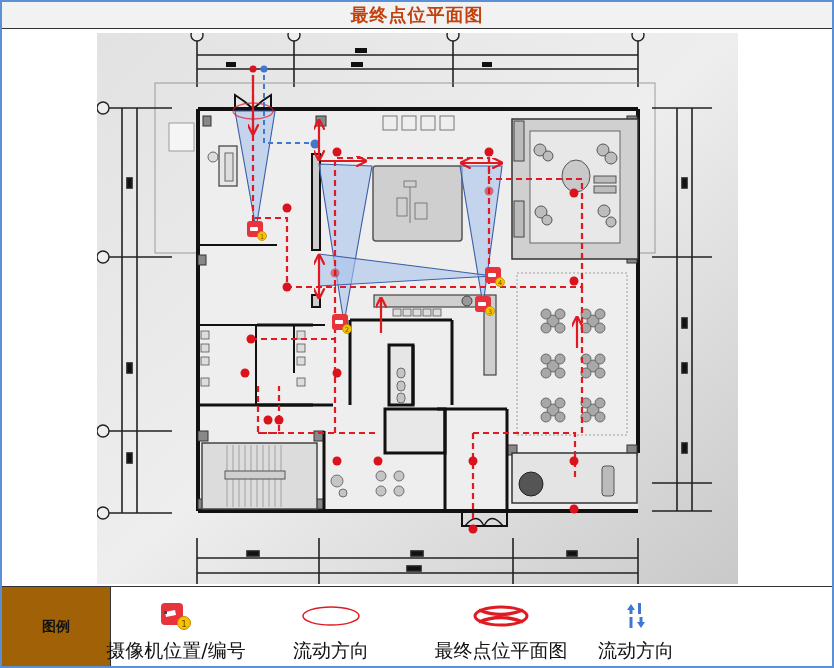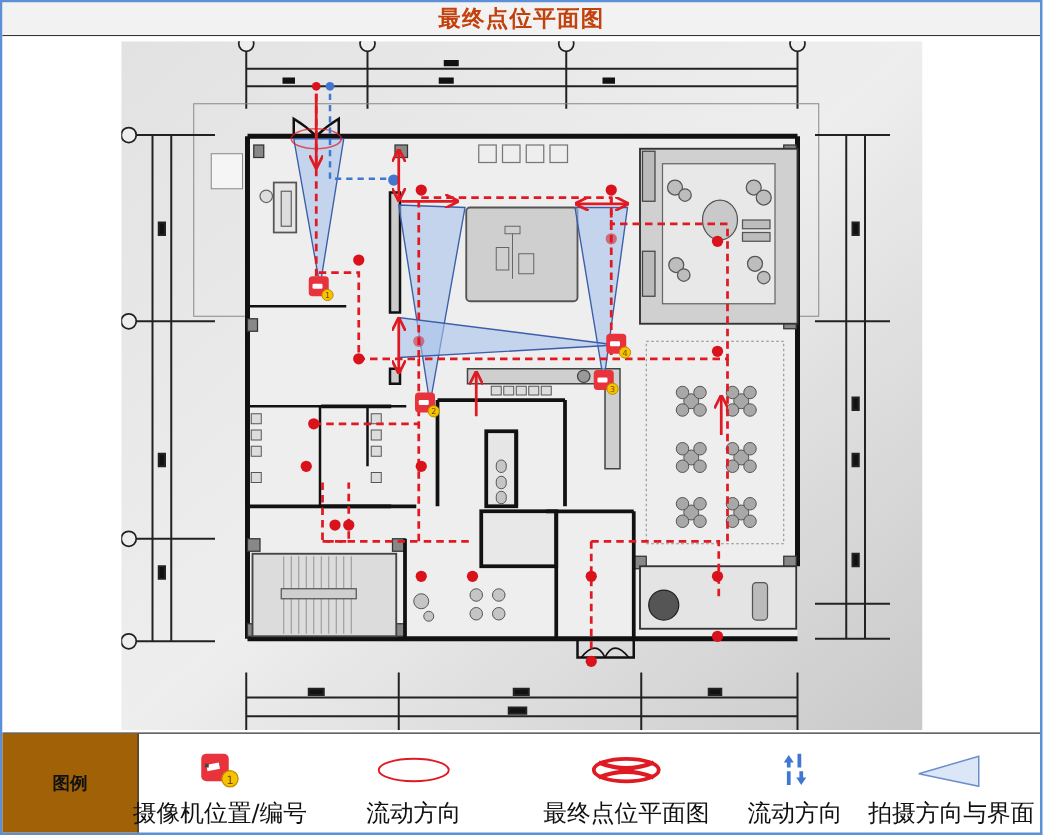--- a/index.html
+++ b/index.html
@@ -442,24 +442,16 @@
           <svg width="26" height="32" viewBox="0 0 26 32">
             <path d="M8 4 L12 10 L9.5 10 L9.5 14 L6.5 14 L6.5 10 L4 10 Z" fill="#3f77d1"></path>
             <rect x="15" y="3" width="3" height="11" fill="#3f77d1"></rect>
             <rect x="6.5" y="17" width="3" height="11" fill="#3f77d1"></rect>
             <path d="M18 28 L22 22 L19.5 22 L19.5 17 L16.5 17 L16.5 22 L14 22 Z" fill="#3f77d1"></path>
           </svg>
         </div>
         <span class="lbl">流动方向</span>
       </div>
 
-      <div class="legend-item" style="width:140px;">
-        <div class="sym">
-          <svg width="60" height="30" viewBox="0 0 60 30">
-            <polygon points="4,18 52,4 52,28" fill="#dbe6f7" stroke="#6d8fc9" stroke-width="1.2"></polygon>
-          </svg>
-        </div>
-        <span class="lbl">拍摄方向与界面</span>
-      </div>
 
     </div>
   </div>
 </div>
 
 </body></html>

